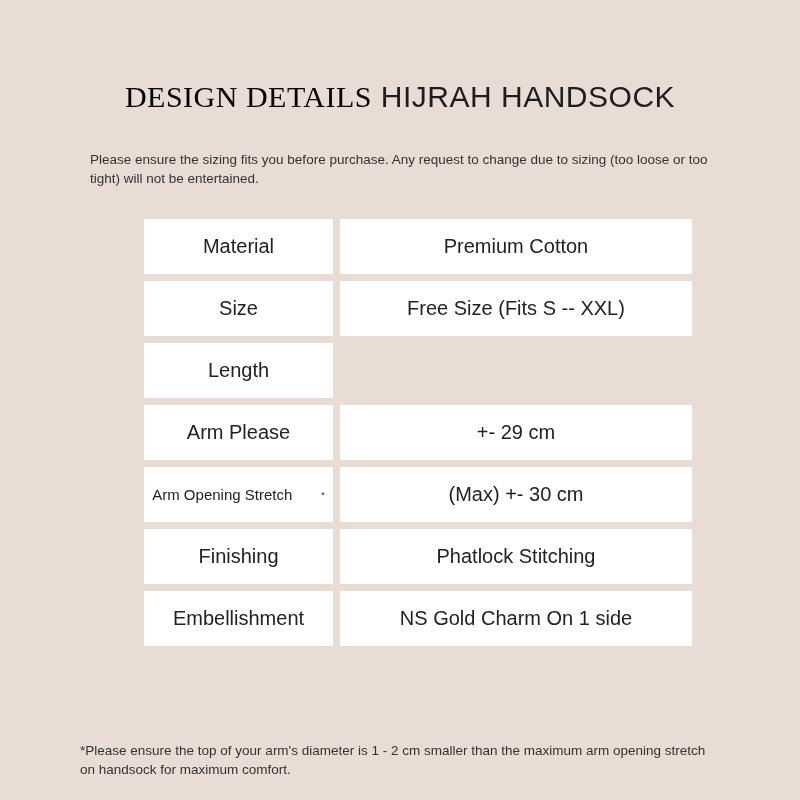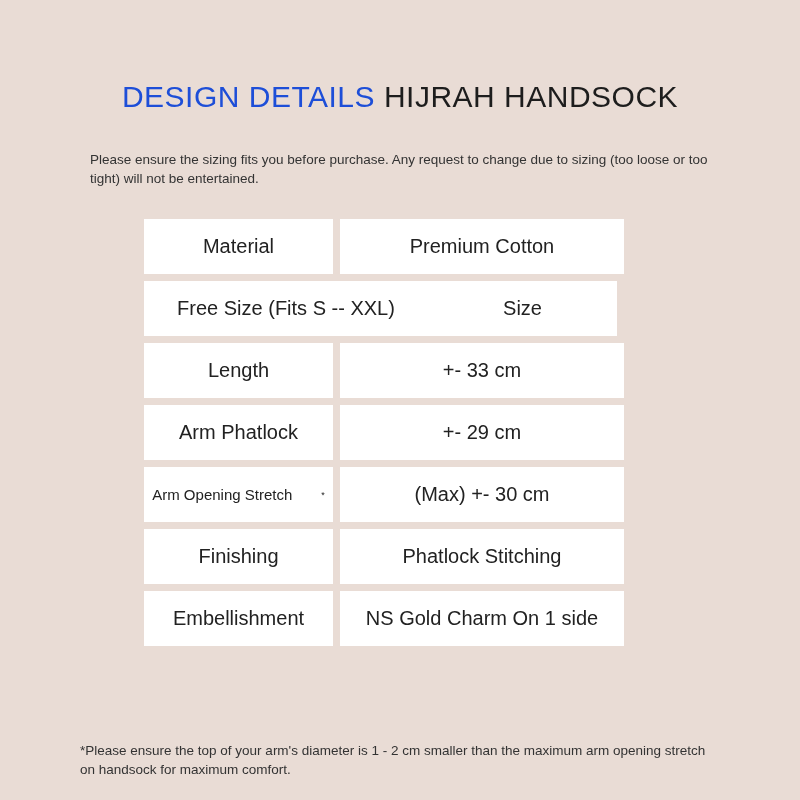--- a/index.html
+++ b/index.html
@@ -5,34 +5,34 @@
     html, body { margin:0; padding:0; }
     body {
       width:800px; height:800px; background:#e9dcd5;
       font-family:"Liberation Sans", sans-serif; color:#222;
       position:relative; overflow:hidden;
     }
     .title {
       position:absolute; top:80px; left:0; width:800px; text-align:center;
       font-size:30px; letter-spacing:0.5px; font-weight:400;
     }
-    .title .accent { color:#1d4ed8; }
+    .title .accent { color:#000000;font-family:Liberation Serif, serif; }
     .title .main { color:#1d1d1d;margin-top:48px; }
     .subtitle {
       position:absolute; top:150px; left:90px; width:620px; text-align:left;
       font-size:13.5px; line-height:19px; color:#333;
     }
     .table { position:absolute; top:219px; left:144px; width:548px; }
     .row { display:flex; height:55px; margin-bottom:7px; }
     .cell {
       background:#fff; display:flex; align-items:center; justify-content:center;
       font-size:20px; color:#222;
     }
     .cell.label { width:189px; margin-right:7px; }
-    .cell.value { width:284px; }
+    .cell.value { width:352px; }
     .cell.label.small { font-size:15px;gap:28px; }
     .cell.label.small sup { font-size:9px; margin-left:1px; }
     .note {
       position:absolute; top:741px; left:80px; width:640px; text-align:left;
       font-size:13.5px; line-height:19px; color:#333;
     }
   </style>
 </head>
 <body>
 
@@ -42,29 +42,28 @@
 </div>
 
 <div class="subtitle">Please ensure the sizing fits you before purchase. Any request to change due to sizing (too loose or too tight) will not be entertained.</div>
 
 <div class="table">
   <div class="row">
     <div class="cell label">Material</div>
     <div class="cell value">Premium Cotton</div>
   </div>
   <div class="row">
+    <div class="cell label">Size</div>
     <div class="cell value">Free Size (Fits S -- XXL)</div>
-    <div class="cell label">Size</div>
   </div>
   <div class="row">
     <div class="cell label">Length</div>
-    <div class="cell value">+- 33 cm</div>
   </div>
   <div class="row">
-    <div class="cell label">Arm Phatlock</div>
+    <div class="cell label">Arm Please</div>
     <div class="cell value">+- 29 cm</div>
   </div>
   <div class="row">
     <div class="cell label small">
       <span>Arm Opening Stretch</span>
         <sup>*</sup>
     </div>
     <div class="cell value">(Max) +- 30 cm</div>
   </div>
   <div class="row">

